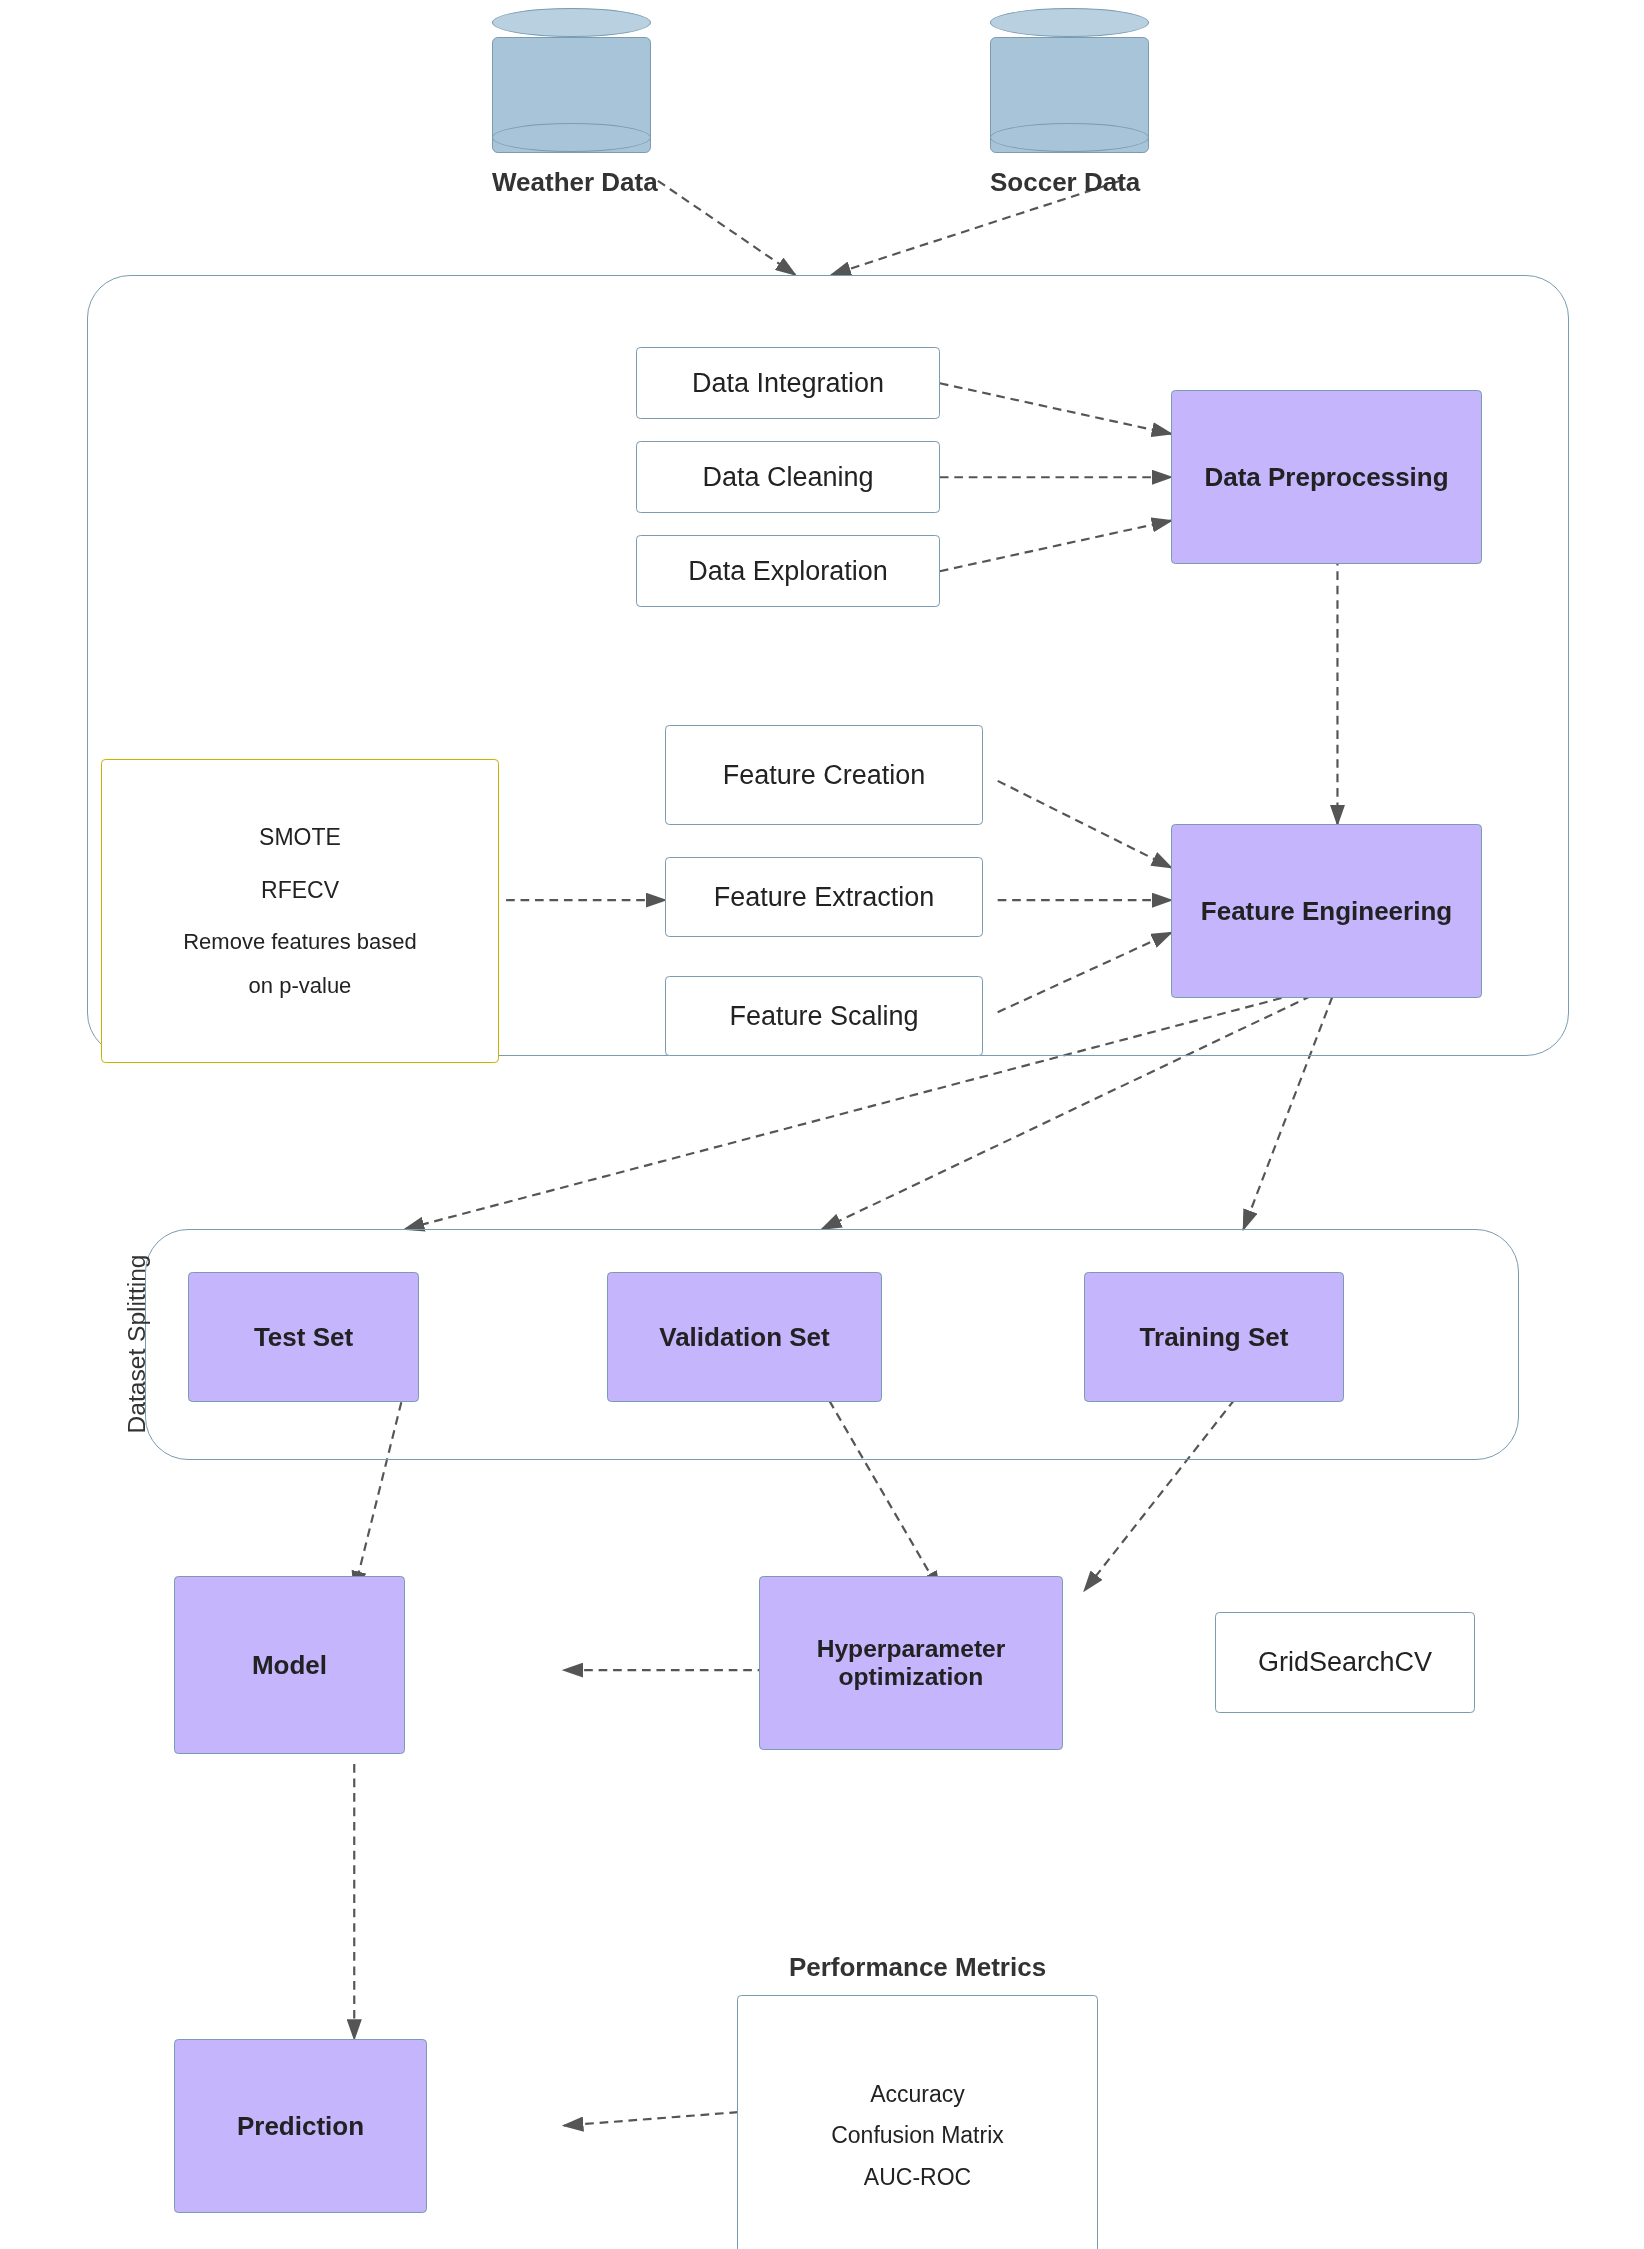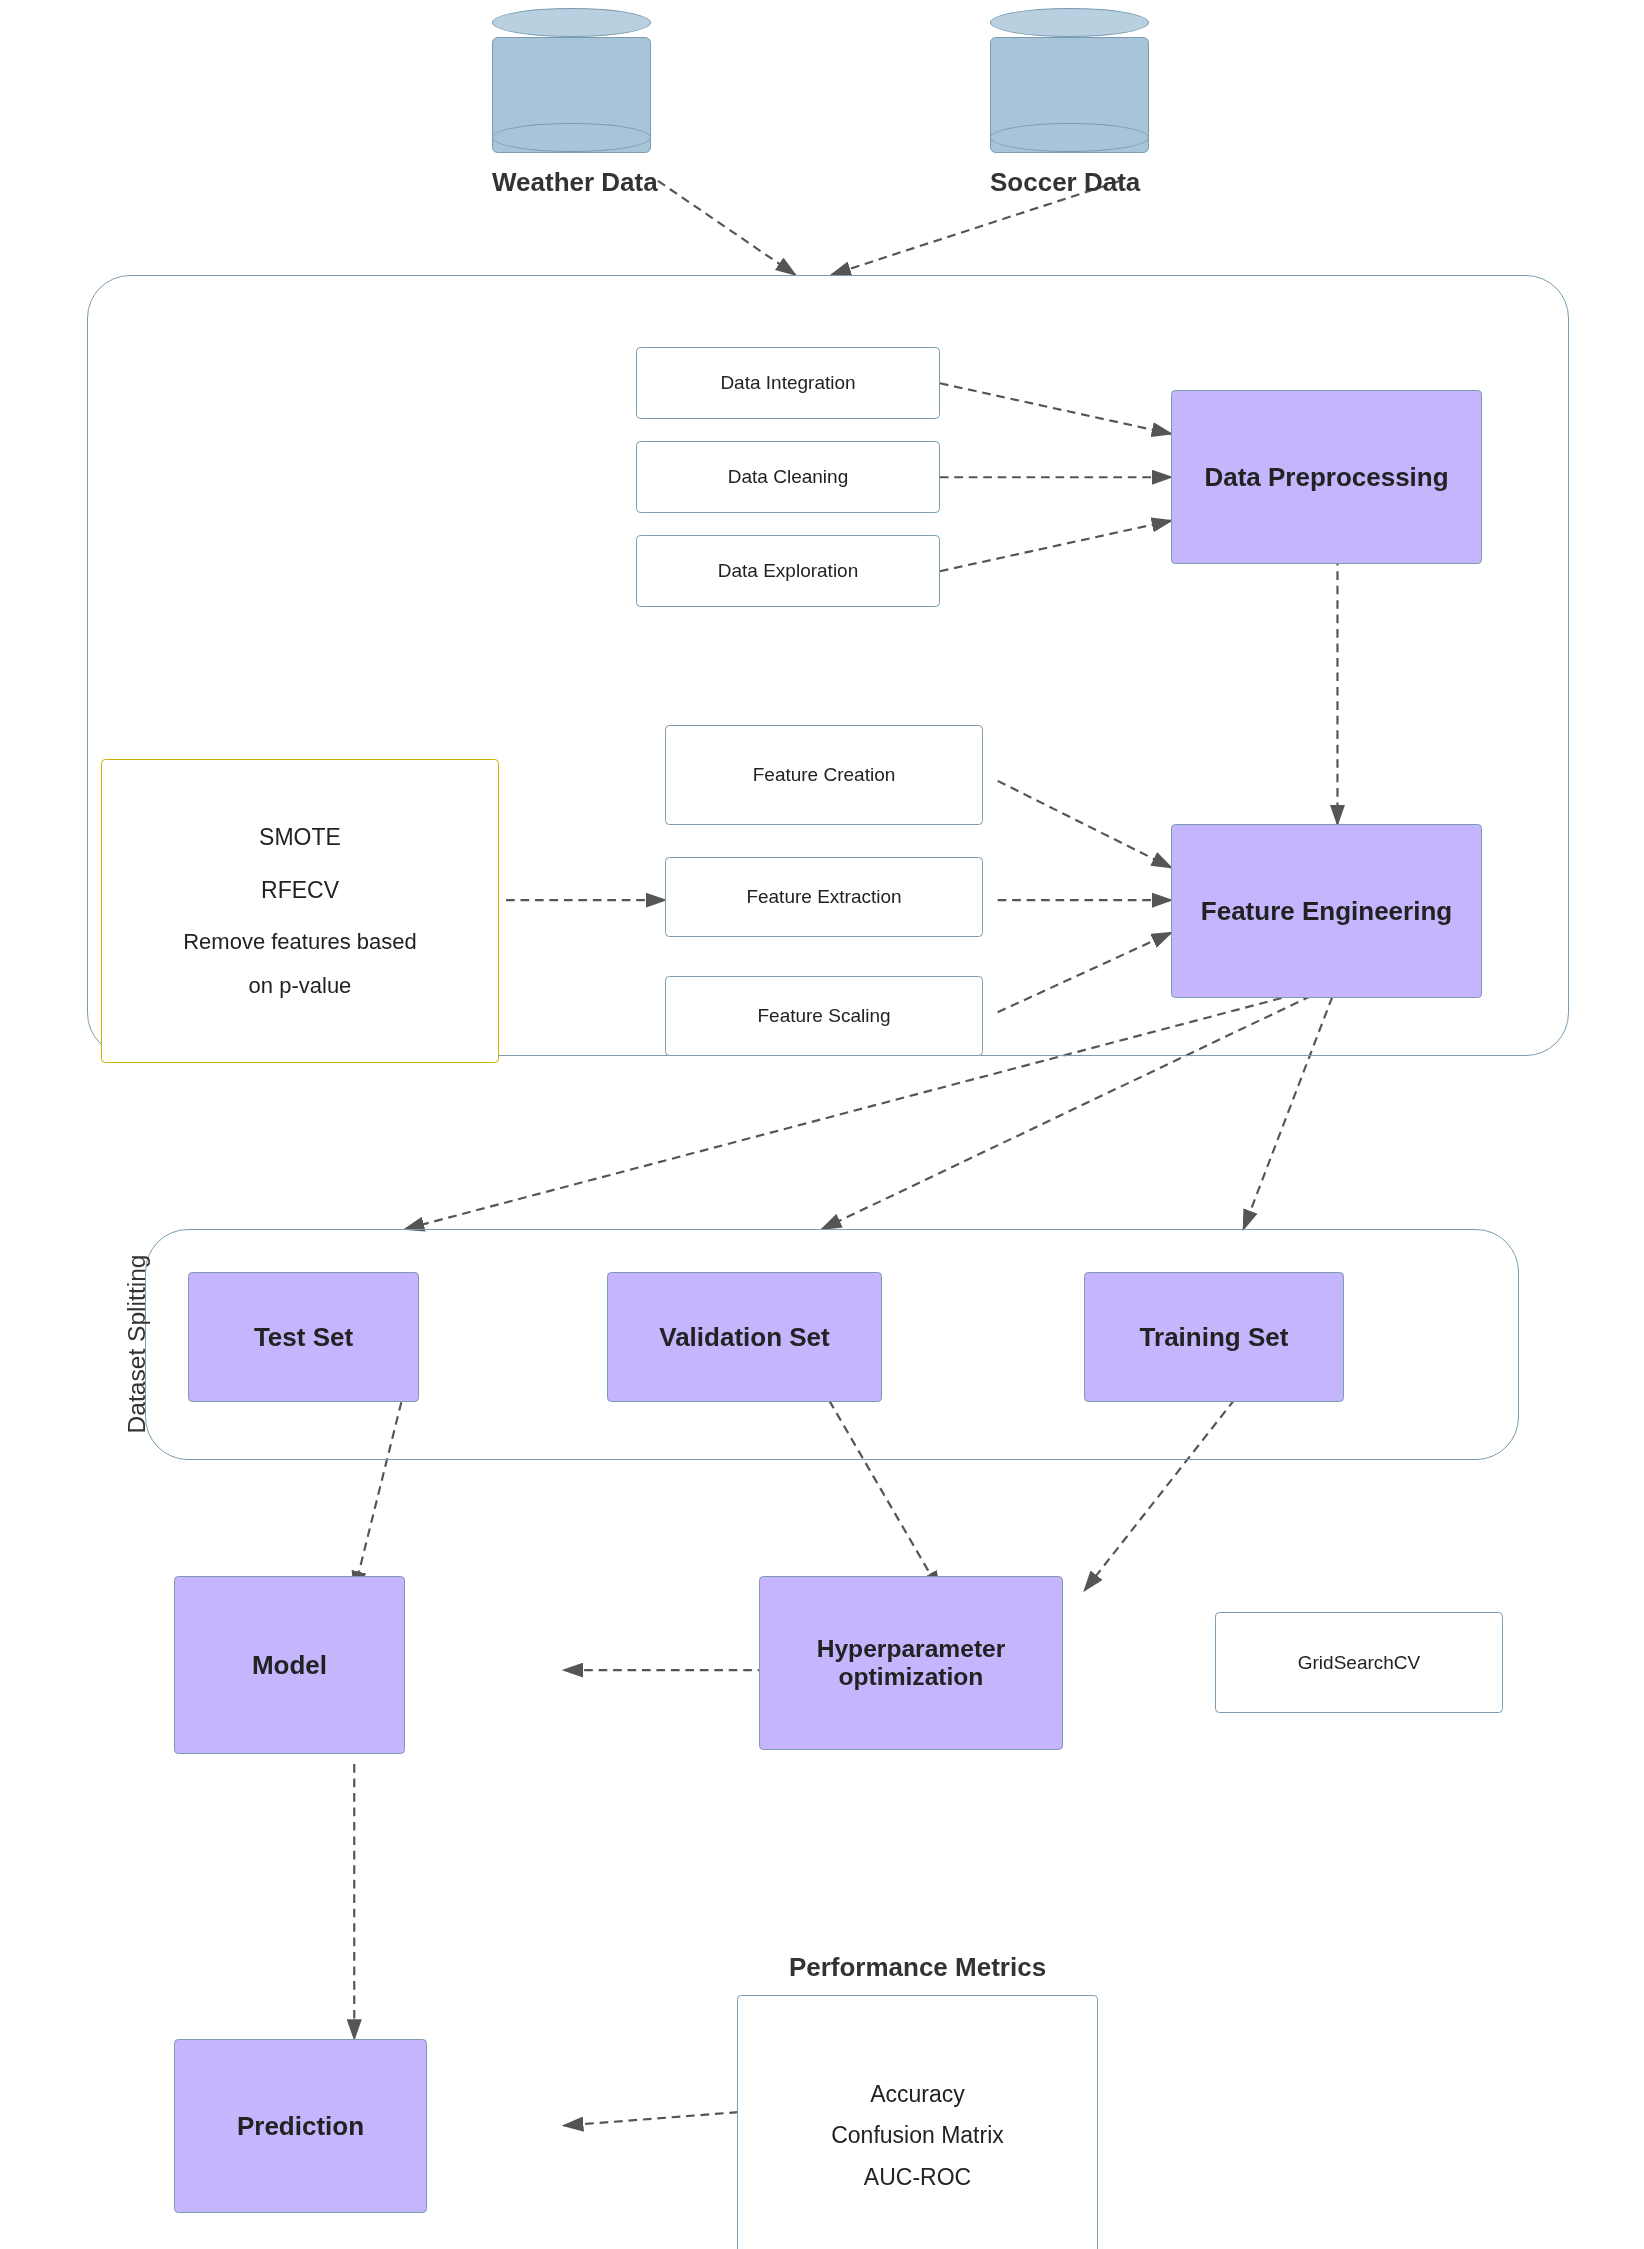--- a/index.html
+++ b/index.html
@@ -68,21 +68,21 @@
 
     
     .box {
       position: absolute;
       border: 1.4px solid #7a9bb0;
       background: #c5d8e8;
       display: flex;
       align-items: center;
       justify-content: center;
       text-align: center;
-      font-size: 19px;
+      font-size: 27px;
       color: #222;
       border-radius: 4.3px;
     }
     .box-dark {
       background: #c4b5fd;
       font-weight: bold;
       font-size: 26px;
     }
     .box-outline {
       background: #fff;
@@ -257,21 +257,21 @@
 
   <div class="box box-dark" style="left:174px; top:1576px; width:231px; height:178px;">
     <span>Model</span>
   </div>
 
   <div class="box box-dark" style="left:759px; top:1576px; width:304px; height:174px; flex-direction:column;">
     <span style="white-space:pre-line; font-size:24.6px;">Hyperparameter
 optimization</span>
   </div>
 
-  <div class="box box-outline" style="left:1215px; top:1612px; width:288px; height:101px;text-align:right;">
+  <div class="box box-outline" style="left:1215px; top:1612px; width:260px; height:101px;text-align:right;">
     <span>GridSearchCV</span>
   </div>
 
   <div class="box box-dark" style="left:174px; top:2039px; width:253px; height:174px;">
     <span>Prediction</span>
   </div>
 
   <div class="text-label" style="left:737px; top:1952px; width:361px; font-size:26px; font-weight:bold;">Performance Metrics</div>
 
   <div class="box box-outline" style="left:737px; top:1995px; width:361px; height:281px; flex-direction:column; gap:14.5px; padding:11px; font-size:23px;">

